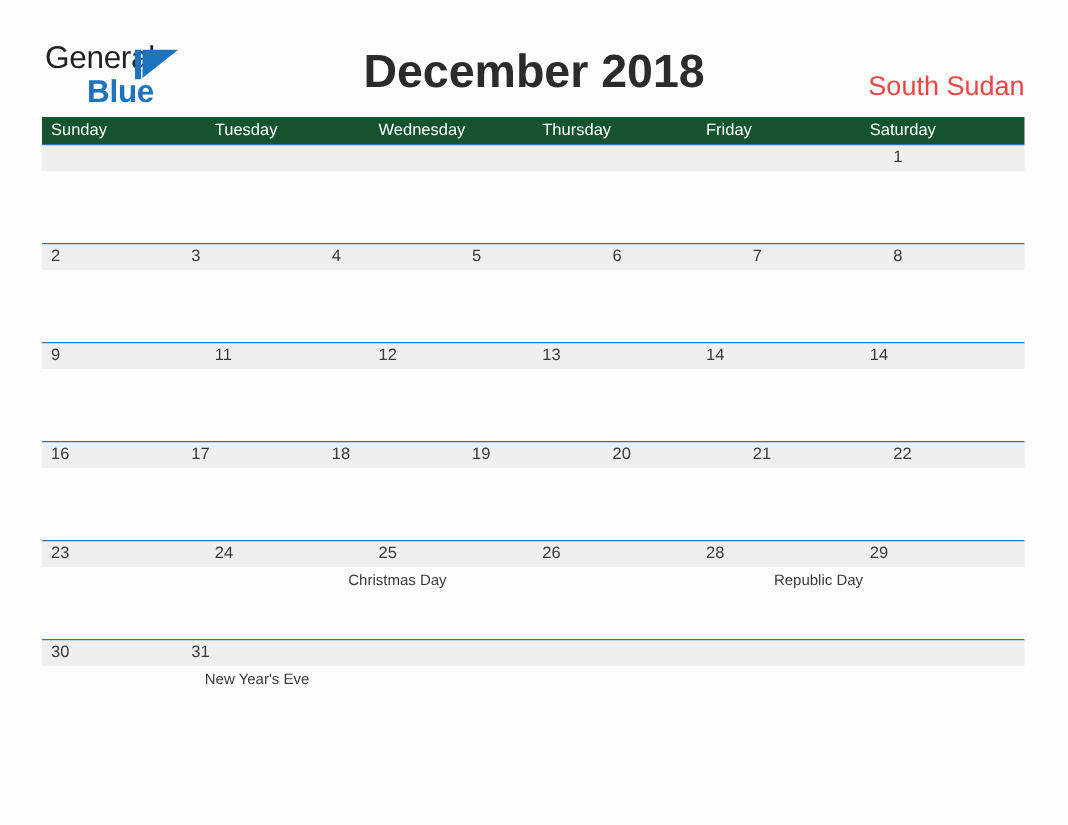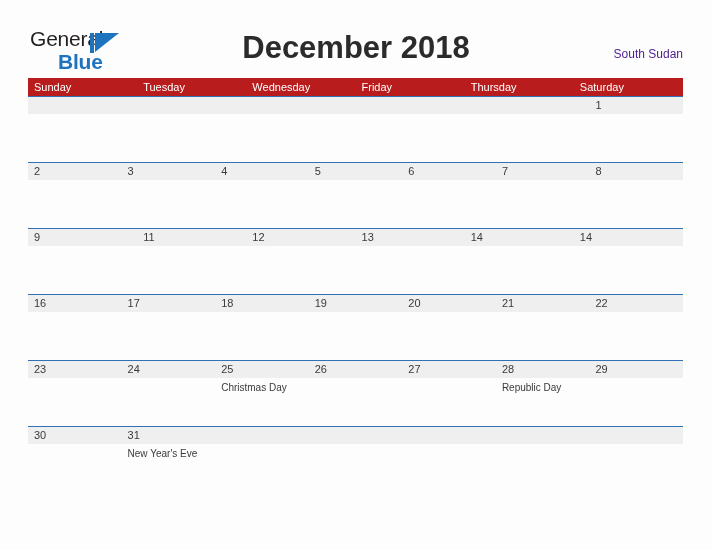--- a/index.html
+++ b/index.html
@@ -72,35 +72,35 @@
     font-weight: 700;
     color: #2b2b2b;
     letter-spacing: 0px;
     font-family: "Liberation Sans", sans-serif;
   }
 
   .cal-region {
     position: absolute;
     right: 29px;
     top: 47px;
-    font-size: 12px;
-    color: #4c1d95;
+    font-size: 18px;
+    color: #ef4444;
   }
 
   
   .calendar {
     position: absolute;
     left: 28px;
     top: 78px;
     width: 655px;
   }
 
   .weekday-row {
     display: flex;
-    background: #b91c1c;
+    background: #14532d;
     height: 18px;
     align-items: center;
   }
   .weekday {
     flex: 1 1 0;
     padding-left: 6px;
     box-sizing: border-box;
     color: #ffffff;
     font-size: 11px;
     line-height: 18px;
@@ -135,20 +135,21 @@
     height: 48px;
   }
   .event-cell {
     flex: 1 1 0;
     padding-left: 6px;
     padding-top: 3px;
     box-sizing: border-box;
     font-size: 10px;
     line-height: 13px;
     color: #3a3a3a;
+    text-align: center;
   }
 </style>
 </head>
 <body>
 
 <div class="page">
 
   <div class="top-bar">
 
     <div class="logo">
@@ -167,22 +168,22 @@
     <div class="cal-title">December 2018</div>
     <div class="cal-region">South Sudan</div>
   </div>
 
   <div class="calendar">
 
     <div class="weekday-row">
       <div class="weekday">Sunday</div>
       <div class="weekday">Tuesday</div>
       <div class="weekday">Wednesday</div>
+      <div class="weekday">Thursday</div>
       <div class="weekday">Friday</div>
-      <div class="weekday">Thursday</div>
       <div class="weekday">Saturday</div>
     </div>
 
     <div class="week-row">
       <div class="daynum-band">
         <div class="daynum"></div>
         <div class="daynum"></div>
         <div class="daynum"></div>
         <div class="daynum"></div>
         <div class="daynum"></div>
@@ -261,21 +262,20 @@
         <div class="event-cell"></div>
       </div>
     </div>
 
     <div class="week-row">
       <div class="daynum-band">
         <div class="daynum">23</div>
         <div class="daynum">24</div>
         <div class="daynum">25</div>
         <div class="daynum">26</div>
-        <div class="daynum">27</div>
         <div class="daynum">28</div>
         <div class="daynum">29</div>
       </div>
       <div class="event-band">
         <div class="event-cell"></div>
         <div class="event-cell"></div>
         <div class="event-cell">Christmas Day</div>
         <div class="event-cell"></div>
         <div class="event-cell"></div>
         <div class="event-cell">Republic Day</div>

